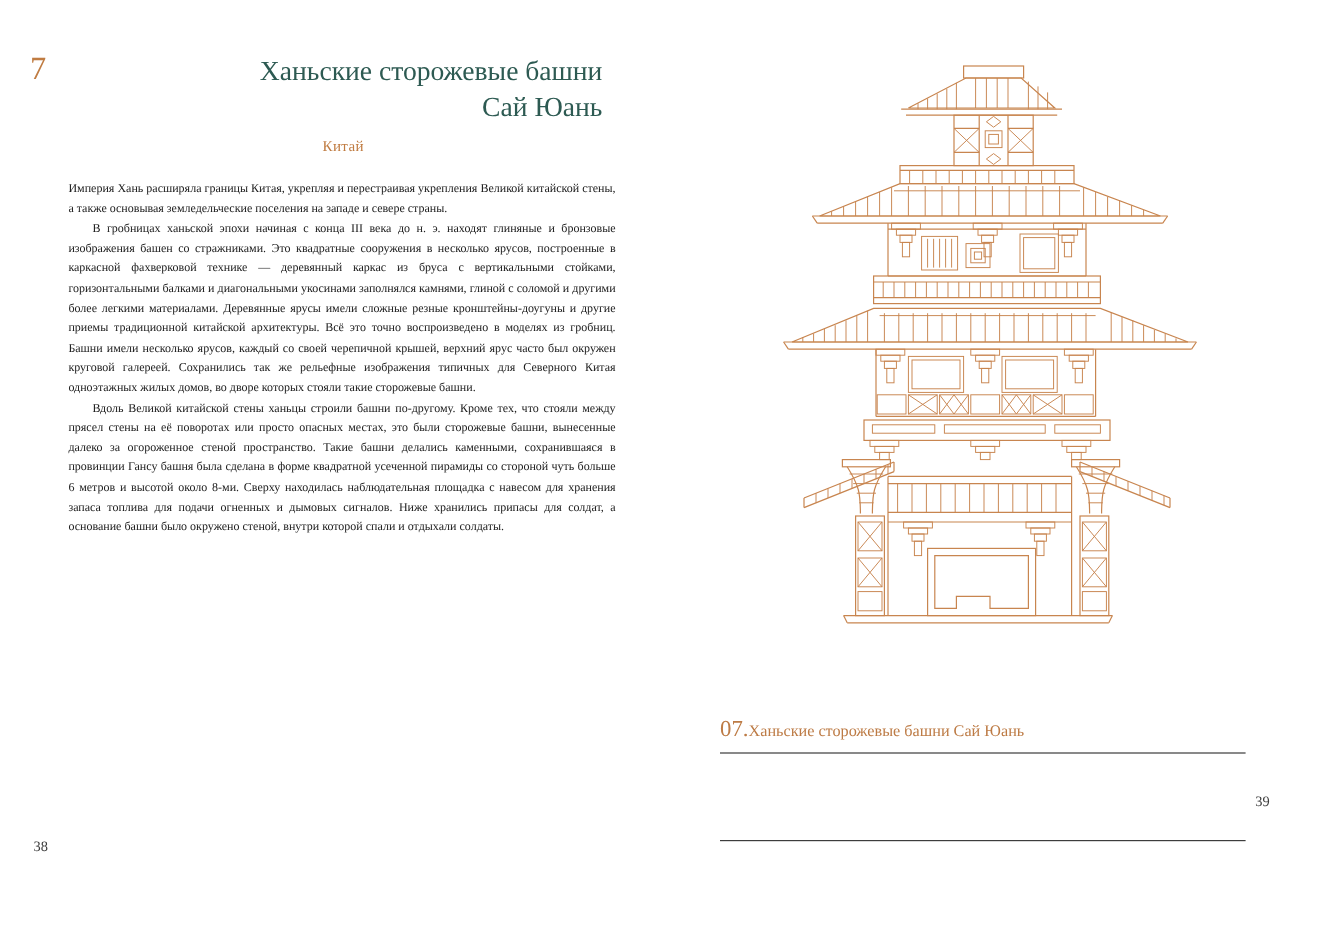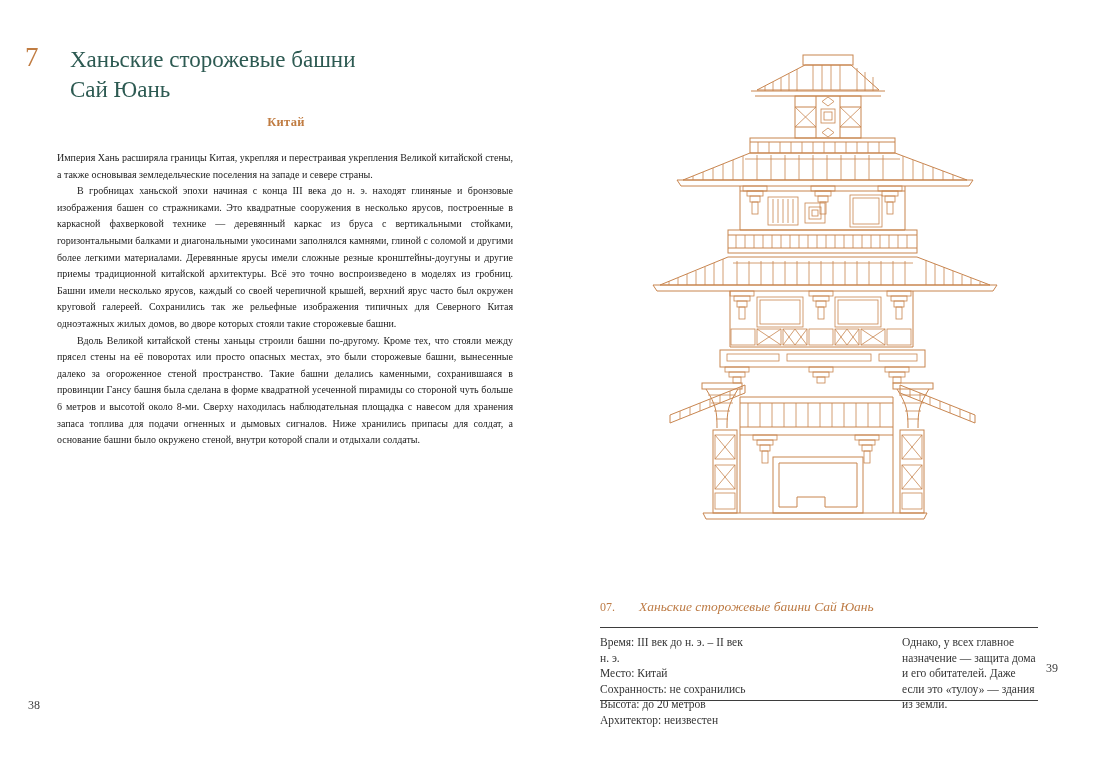--- a/index.html
+++ b/index.html
@@ -5,45 +5,45 @@
   html,body{margin:0;padding:0;background:#ffffff;}
   .spread{
     position:relative;width:1100px;height:783px;background:#ffffff;overflow:hidden;
     font-family:"Liberation Serif","DejaVu Serif",serif;color:#212121;
   }
   
   .chapter-number{
     position:absolute;left:25px;top:42px;font-size:27px;line-height:30px;color:#c07c42;
   }
   .title{
-    position:absolute;left:70px;top:45px;width:432px;text-align:left;
+    position:absolute;left:70px;top:45px;width:432px;text-align:right;
     font-size:23px;line-height:30px;color:#2d5a52;font-weight:normal;margin:0;
   }
   .subtitle{
     position:absolute;left:70px;top:115px;width:432px;text-align:center;
-    font-size:12.5px;color:#c07c42;letter-spacing:.3px;font-weight:bold;
+    font-size:12.5px;color:#c07c42;letter-spacing:.3px;
   }
   .body-text{
     position:absolute;left:57px;top:150px;width:456px;
     font-size:10px;line-height:16.6px;text-align:justify;
   }
   .body-text p{margin:0;text-indent:20px;}
   .body-text p.first{text-indent:0;}
   .body-text em{font-style:italic;}
   .pagenum{position:absolute;font-size:12px;color:#3c3c3c;}
   .pagenum.left{left:28px;top:685px;margin-top:13px;}
   .pagenum.right{left:1046px;top:661px;}
   
   .illustration{position:absolute;left:645px;top:45px;width:380px;height:483px;}
   .illustration svg{width:100%;height:100%;}
   .tw{stroke:#c8854f;fill:none;stroke-width:1;}
   .twt{stroke:#c8854f;fill:none;stroke-width:.8;}
   .caption{position:absolute;left:600px;top:597px;width:440px;color:#bd7b45;}
-  .caption .num{font-size:12px;margin-right:24px;}
-  .caption .txt{font-size:13.5px;font-style:italic;}
+  .caption .num{font-size:19px;margin-right:0;}
+  .caption .txt{font-size:13.5px;}
   .rule{position:absolute;left:600px;width:438px;height:1px;background:#3d3d3d;}
   .rule.top{top:627px;}
   .rule.bottom{top:700px;}
   .info{position:absolute;top:635px;font-size:11.5px;line-height:15.6px;color:#333;}
   .info.col1{left:600px;width:150px;}
   .info.col2{left:748px;width:152px;}
   .info.col3{left:902px;width:136px;}
 </style>
 </head>
 <body>
@@ -415,26 +415,18 @@
         <line x1="58" y1="468" x2="61" y2="474"></line>
           <line x1="282" y1="468" x2="279" y2="474"></line>
       </g>
     </svg>
   </div>
 
   <div class="caption"><span class="num">07.</span><span class="txt">Ханьские сторожевые башни Сай Юань</span></div>
 
   <div class="rule top"></div>
 
-  <div class="info col1">
-    <div>Время: III век до н. э. – II век н. э.</div>
-    <div>Место: Китай</div>
-    <div>Сохранность: не сохранились</div>
-    <div>Высота: до 20 метров</div>
-    <div>Архитектор: неизвестен</div>
-  </div>
-  <div class="info col3">Однако, у всех главное назначение — защита дома и его обитателей. Даже если это «тулоу» — здания из земли.</div>
 
   <div class="rule bottom"></div>
 
   <div class="pagenum right">39</div>
 
 </div>
 
 </body></html>

